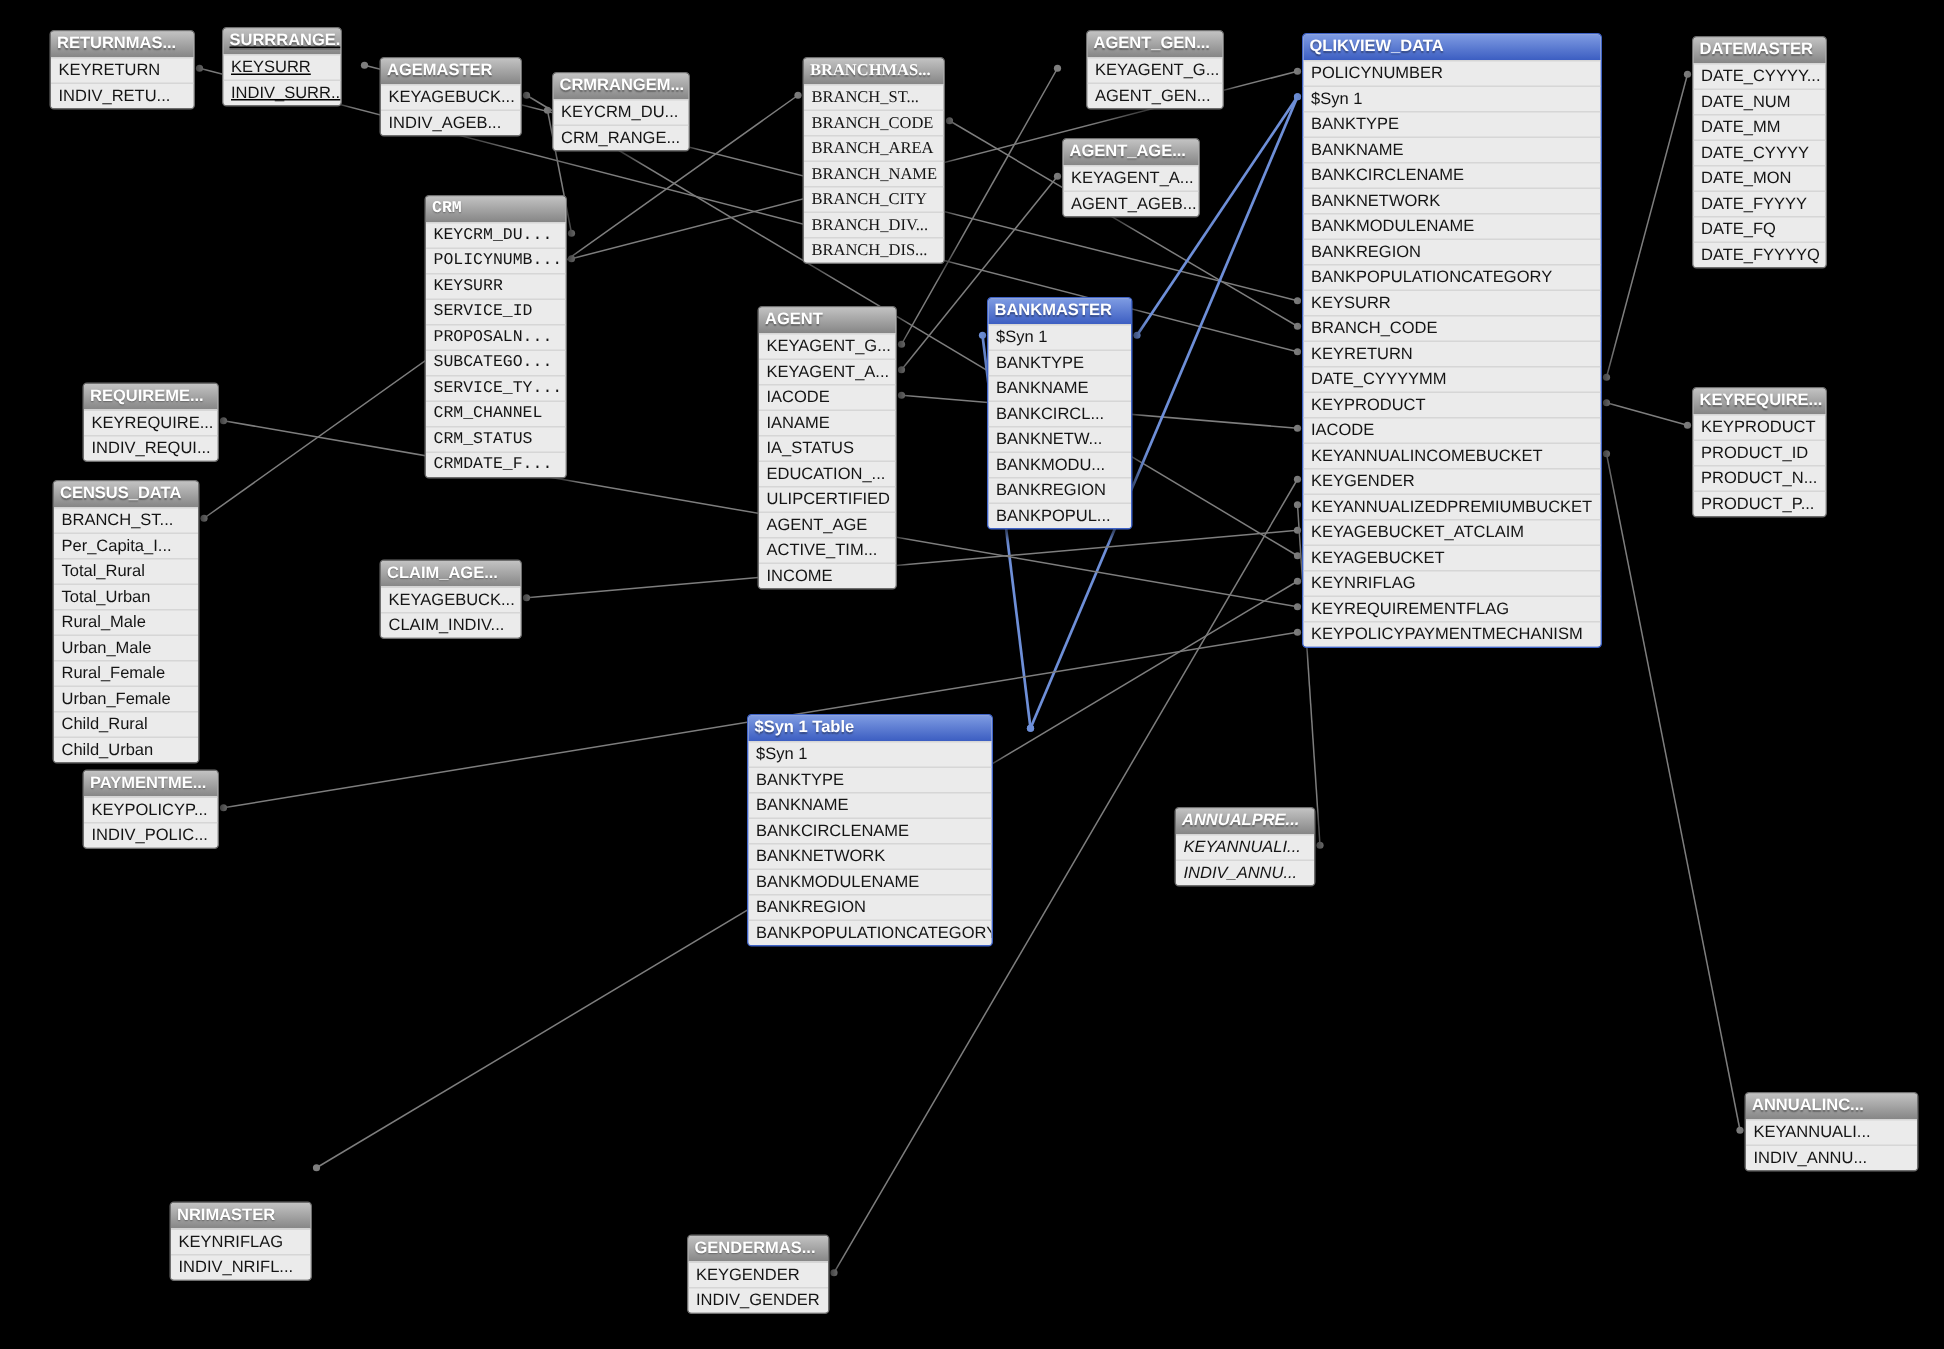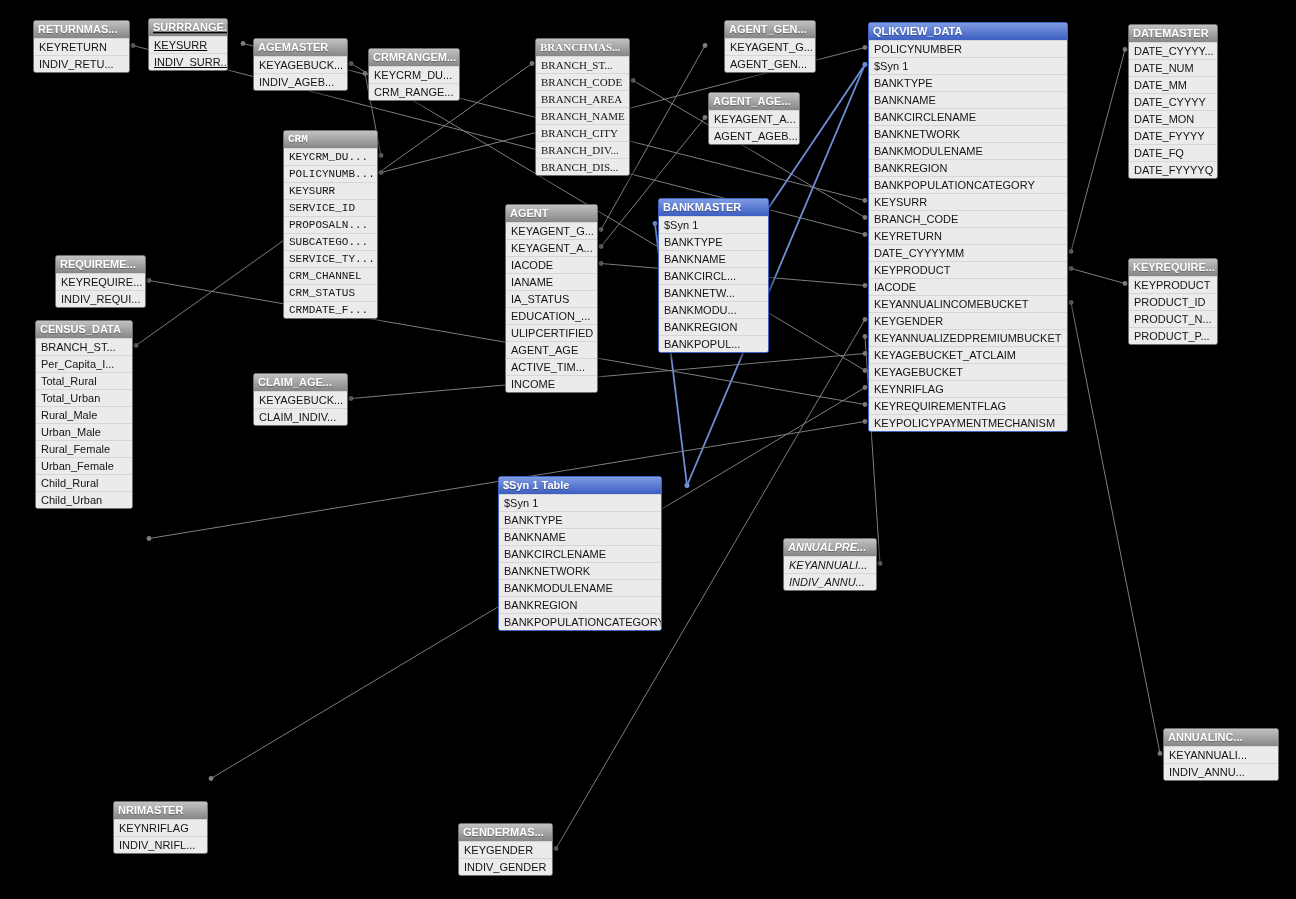--- a/index.html
+++ b/index.html
@@ -197,21 +197,21 @@
       <div class="trow">KEYAGENT_A...</div>
       <div class="trow">IACODE</div>
       <div class="trow">IANAME</div>
       <div class="trow">IA_STATUS</div>
       <div class="trow">EDUCATION_...</div>
       <div class="trow">ULIPCERTIFIED</div>
       <div class="trow">AGENT_AGE</div>
       <div class="trow">ACTIVE_TIM...</div>
       <div class="trow">INCOME</div>
     </div>
-    <div class="tbox blue" style="left: 658px; top: 198px; width: 111px;">
+    <div class="tbox blue" style="left: 658px; top: 198px; width: 97px;">
       <div class="thead">BANKMASTER</div>
       <div class="trow">$Syn 1</div>
       <div class="trow">BANKTYPE</div>
       <div class="trow">BANKNAME</div>
       <div class="trow">BANKCIRCL...</div>
       <div class="trow">BANKNETW...</div>
       <div class="trow">BANKMODU...</div>
       <div class="trow">BANKREGION</div>
       <div class="trow">BANKPOPUL...</div>
     </div>
@@ -249,20 +249,25 @@
       <div class="thead">$Syn 1 Table</div>
       <div class="trow">$Syn 1</div>
       <div class="trow">BANKTYPE</div>
       <div class="trow">BANKNAME</div>
       <div class="trow">BANKCIRCLENAME</div>
       <div class="trow">BANKNETWORK</div>
       <div class="trow">BANKMODULENAME</div>
       <div class="trow">BANKREGION</div>
       <div class="trow">BANKPOPULATIONCATEGORY</div>
     </div>
+    <div class="tbox" style="left: 55px; top: 513px; width: 91px;">
+      <div class="thead">PAYMENTME...</div>
+      <div class="trow">KEYPOLICYP...</div>
+      <div class="trow">INDIV_POLIC...</div>
+    </div>
     <div class="tbox" style="left: 783px; top: 538px; width: 94px; font-style: italic;">
       <div class="thead">ANNUALPRE...</div>
       <div class="trow">KEYANNUALI...</div>
       <div class="trow">INDIV_ANNU...</div>
     </div>
     <div class="tbox" style="left: 113px; top: 753px; width: 95px; margin-top: 48px;">
       <div class="thead">NRIMASTER</div>
       <div class="trow">KEYNRIFLAG</div>
       <div class="trow">INDIV_NRIFL...</div>
     </div>

